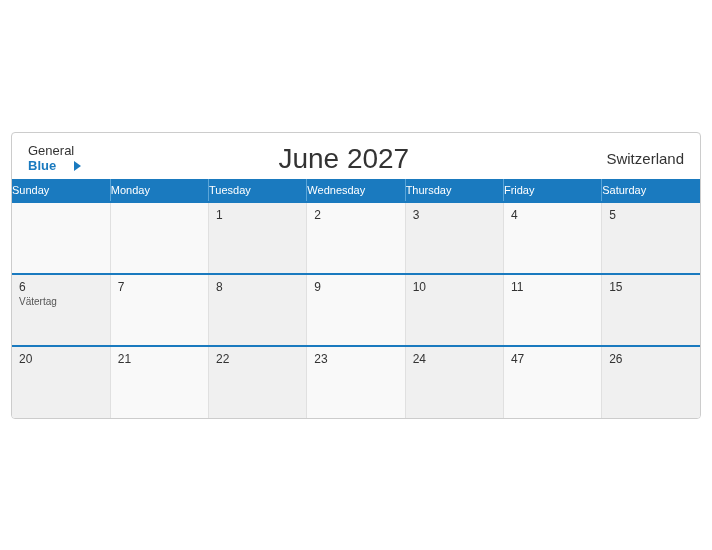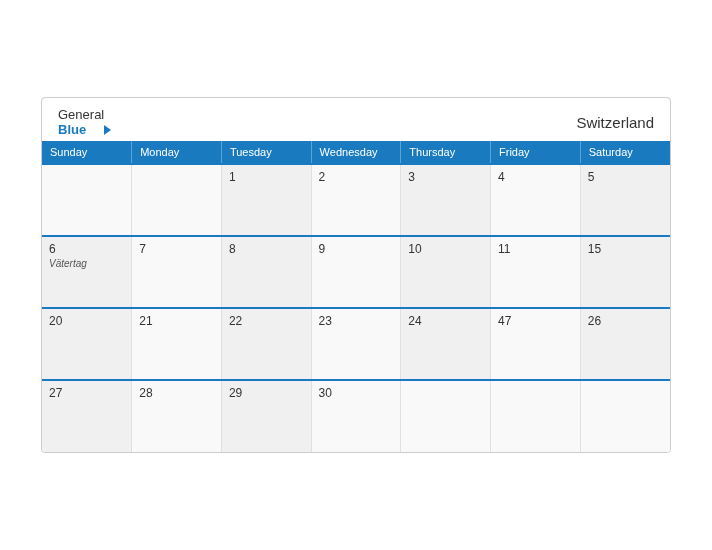--- a/index.html
+++ b/index.html
@@ -6,21 +6,21 @@
     body {
       width: 712px;
       height: 550px;
       background: #fff;
       font-family: Arial, sans-serif;
       display: flex;
       justify-content: center;
       align-items: center;
     }
     .calendar-container {
-      width: 630px;
+      width: 690px;
       background: #fff;
       border: 1px solid #ccc;
       border-radius: 4px;
       overflow: hidden;
     }
     .calendar-header {
       display: flex;
       align-items: center;
       justify-content: space-between;
       padding: 10px 16px 4px 16px;
@@ -66,21 +66,21 @@
     }
     .calendar-grid {
       width: 100%;
       border-collapse: collapse;
     }
     .calendar-grid thead tr th {
       background: #1a7abf;
       color: #fff;
       font-size: 11px;
       font-weight: normal;
-      padding: 5px 8px;
+      padding: 5px 0;
       text-align: left;
       border-right: 1px solid #5aa5d8;
       width: calc(100% / 7);
     }
     .calendar-grid thead tr th:last-child {
       border-right: none;
     }
     .calendar-grid tbody tr {
       border-top: 2px solid #1a7abf;
     }
@@ -103,38 +103,38 @@
     .day-number {
       font-size: 12px;
       color: #333;
       display: block;
     }
     .day-event {
       font-size: 10px;
       color: #555;
       margin-top: 2px;
       display: block;
-      font-style: italic;
     }
     .empty-cell {
       background: #f9f9f9 !important;
     }
   </style>
 </head>
 <body>
 
 <div class="calendar-container">
   <div class="calendar-header">
     <div class="logo-area">
       <span class="logo-general">General</span>
       <span class="logo-blue">
         <span>Blue</span>
         <span class="logo-triangle"></span>
       </span>
     </div>
+    <div class="calendar-title">June 2027</div>
     <div class="calendar-country">Switzerland</div>
   </div>
 
   <table class="calendar-grid">
     <thead>
       <tr>
       <th>Sunday</th>
           <th>Monday</th>
           <th>Tuesday</th>
           <th>Wednesday</th>
@@ -203,32 +203,15 @@
           <td>
             <span class="day-number">24</span>
           </td>
           <td>
             <span class="day-number">47</span>
           </td>
           <td>
             <span class="day-number">26</span>
           </td>
         </tr>
-        <tr>
-          <td>
-            <span class="day-number">27</span>
-          </td>
-          <td>
-            <span class="day-number">28</span>
-          </td>
-          <td>
-            <span class="day-number">29</span>
-          </td>
-          <td>
-            <span class="day-number">30</span>
-          </td>
-          <td class="empty-cell"></td>
-          <td class="empty-cell"></td>
-          <td class="empty-cell"></td>
-        </tr>
       </tbody>
   </table>
 </div>
 
 </body></html>

